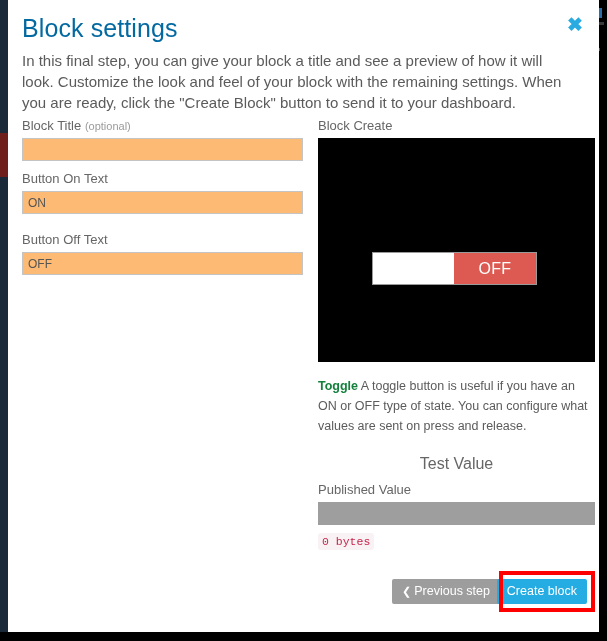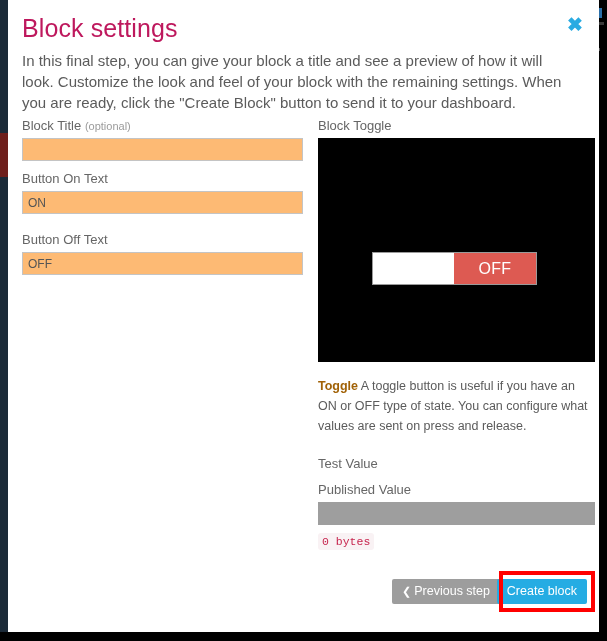--- a/index.html
+++ b/index.html
@@ -83,21 +83,21 @@
     cursor: pointer;
     user-select: none;
   }
 
   .modal-title {
     position: absolute;
     left: 14px;
     top: 14px;
     font-size: 25px;
     font-weight: 300;
-    color: #be185d;
+    color: #0369a1;
     letter-spacing: 0.1px;
   }
 
   .modal-intro {
     position: absolute;
     left: 14px;
     top: 50px;
     width: 551px;
     font-size: 15px;
     line-height: 21px;
@@ -182,28 +182,29 @@
     letter-spacing: 0.3px;
   }
 
   .type-desc {
     margin-top: 14px;
     font-size: 12.5px;
     line-height: 20px;
     color: #5b5b5b;
     width: 273px;
   }
-  .type-desc b { color: #a16207; }
+  .type-desc b { color: #15803d; }
 
   .test-label {
     margin-top: 20px;
-    font-size: 13px;
+    font-size: 16px;
     color: #666;
     line-height: 16px;
     margin-bottom: 4px;
+    text-align: center;
   }
   .test-input {
     box-sizing: border-box;
     width: 277px;
     height: 26px;
     border: 1px solid #6aa3d8;
     background: #fff;
     font-family: "Liberation Sans", sans-serif;
     font-size: 13px;
     color: #444;
@@ -327,21 +328,21 @@
 
       <div class="field-group tight">
         <div class="field-label">Button Off Text</div>
         <input class="text-input" type="text" value="OFF" style="">
       </div>
 
     </div>
 
     <div class="right-col">
 
-      <div class="preview-label">Block Toggle</div>
+      <div class="preview-label">Block Create</div>
 
       <div class="preview-box">
         <div class="toggle">
           <div class="toggle-left"></div>
           <div class="toggle-right">OFF</div>
         </div>
       </div>
 
       <div class="type-desc">
         <b>Toggle</b><span> A toggle button is useful if you have an ON or OFF type of state. You can configure what values are sent on press and release.</span>

